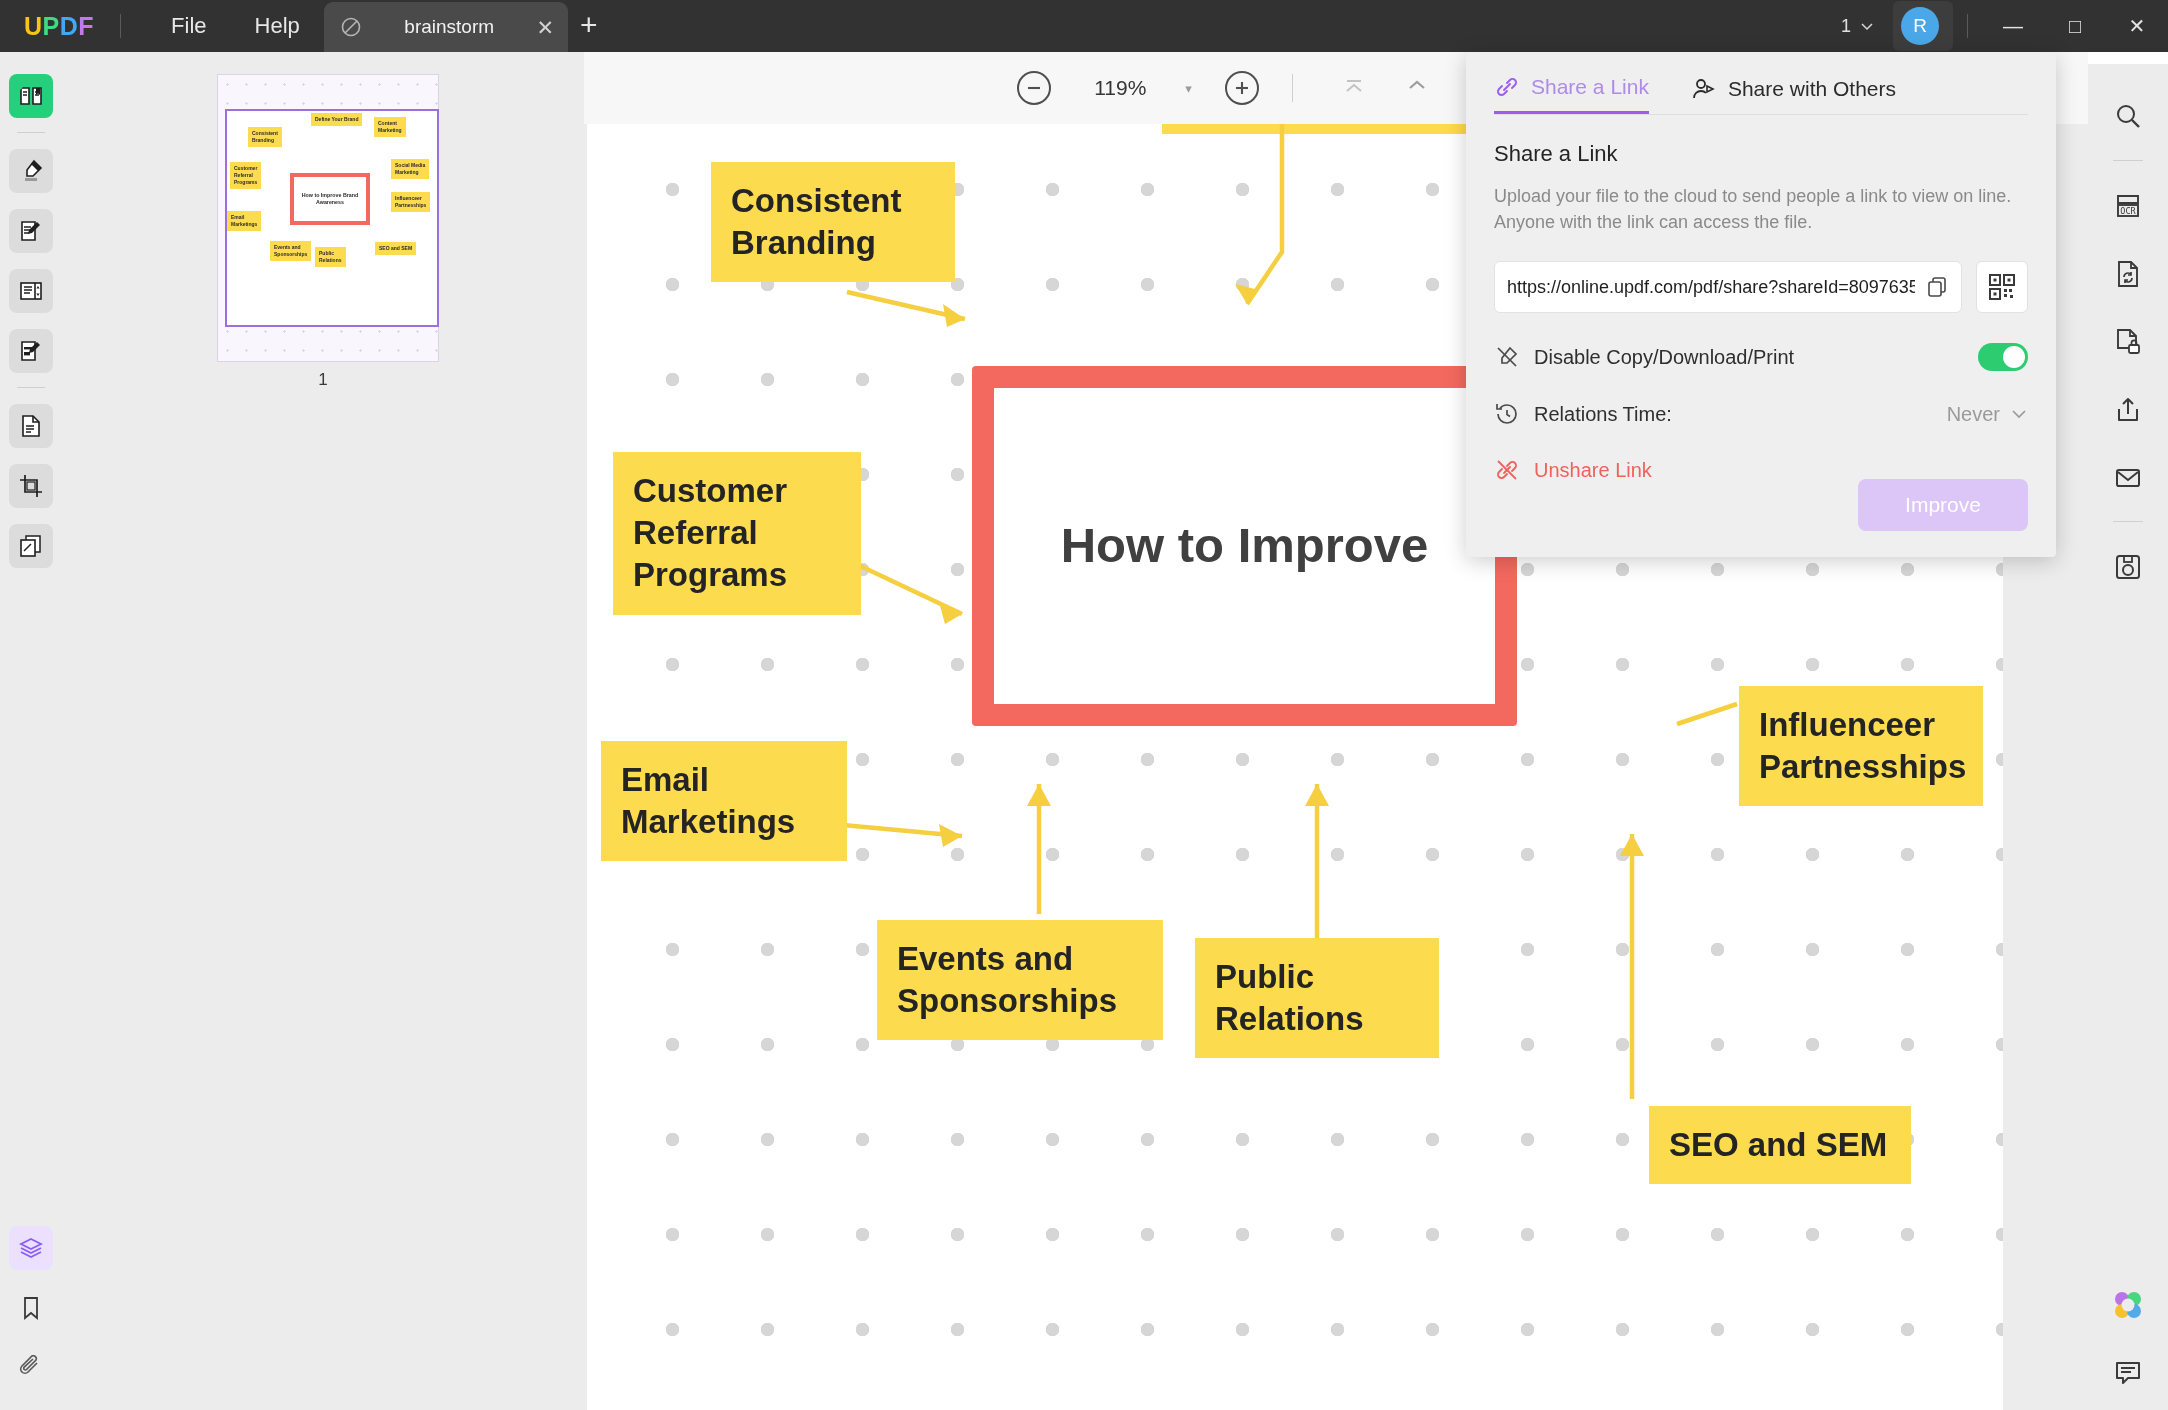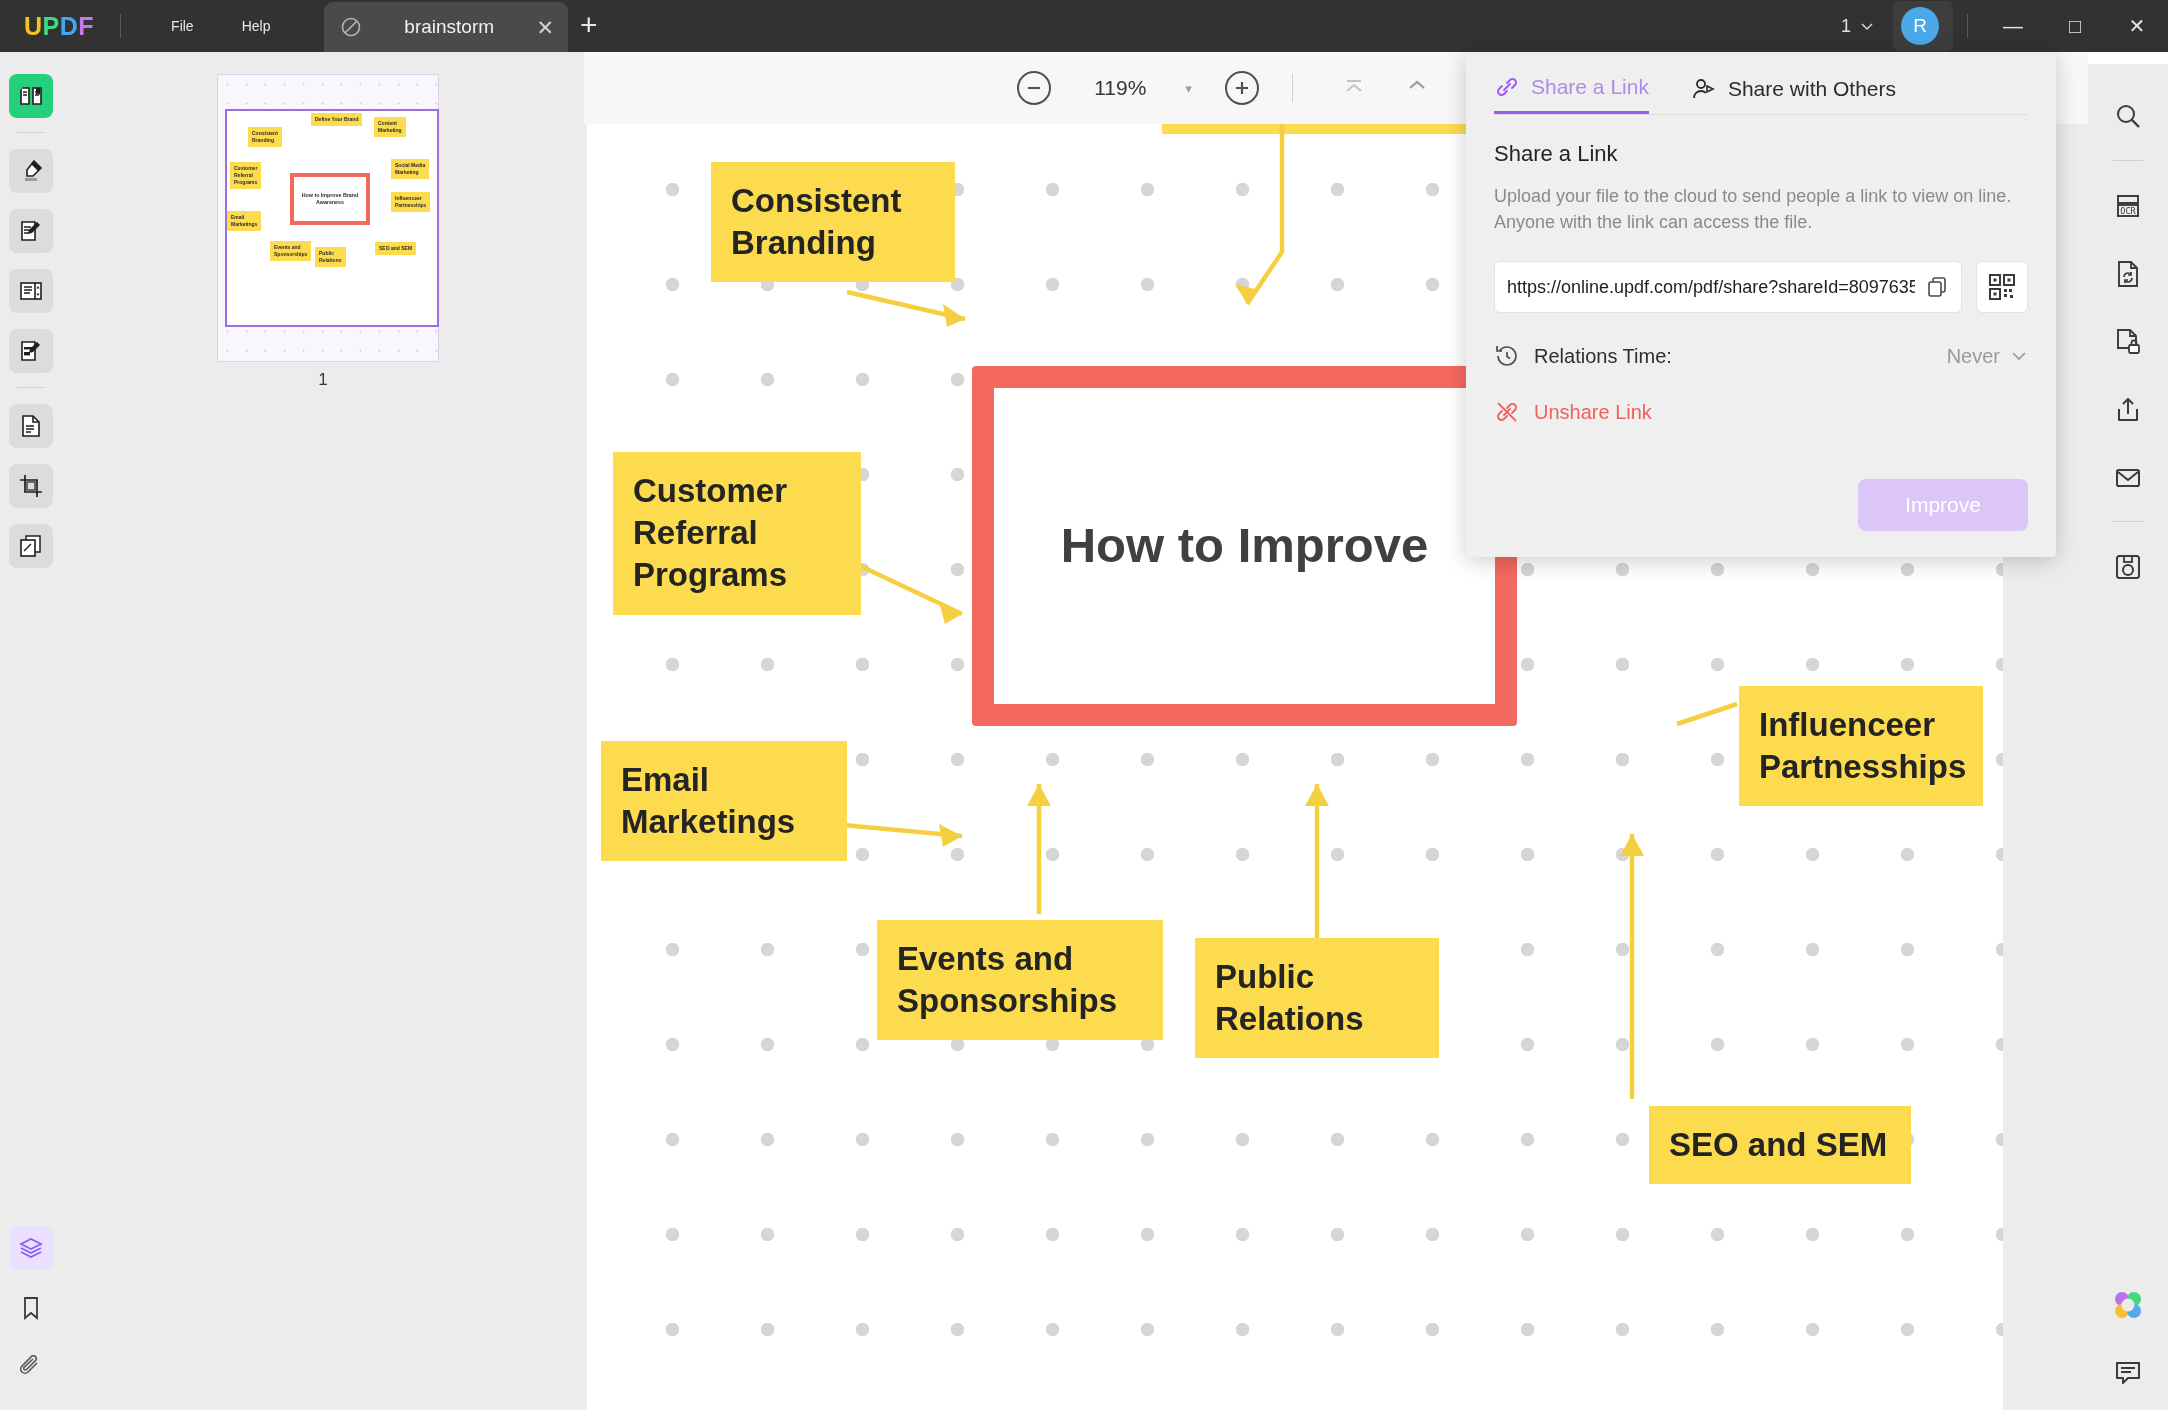--- a/index.html
+++ b/index.html
@@ -18,21 +18,21 @@
   .logo {
     margin-left: 24px; font-size: 25px; font-weight: bold; letter-spacing: .5px;
     display: flex;
   }
   .logo span:nth-child(1){ color:#f5c518; }
   .logo span:nth-child(2){ color:#3ddc84; }
   .logo span:nth-child(3){ color:#3fa9f5; }
   .logo span:nth-child(4){ color:#c478f0; }
   .vdiv { width:1px; height:24px; background:#5b5b5b; margin:0 26px; }
   .menu-item {
-    color:#e8e8e8; font-size:14px; padding:0 24px; line-height:52px; cursor:default;text-align:center;
+    color:#e8e8e8; font-size:22px; padding:0 24px; line-height:52px; cursor:default;text-align:center;
   }
   .tab {
     position:absolute; left:324px; top:2px; width:244px; height:50px;
     background:#4a4a4a; border-radius:9px 9px 0 0;
     display:flex; align-items:center;
   }
   .tab-ico { margin-left:16px; width:22px; height:22px; }
   .tab-title {
     flex:1; text-align:center; color:#f2f2f2; font-size:19px;
     white-space:nowrap; overflow:hidden;
@@ -455,20 +455,30 @@
           <rect x="3" y="17" width="10" height="10" fill="none" stroke="#3a3a3a" stroke-width="2"></rect>
           <rect x="6.5" y="20.5" width="3" height="3" fill="#3a3a3a"></rect>
           <rect x="17" y="17" width="3" height="3" fill="#3a3a3a"></rect>
           <rect x="22" y="17" width="3" height="3" fill="#3a3a3a"></rect>
           <rect x="17" y="22" width="3" height="3" fill="#3a3a3a"></rect>
           <rect x="23" y="23" width="3" height="3" fill="#3a3a3a"></rect>
         </svg>
       </div>
     </div>
 
+    <div class="sp-row">
+      <svg width="26" height="26" viewBox="0 0 26 26">
+        <path d="M16 4l6 6-9 9H8v-5z" fill="none" stroke="#4a4a4a" stroke-width="1.7"></path>
+        <line x1="4" y1="4" x2="22" y2="22" stroke="#4a4a4a" stroke-width="1.7"></line>
+      </svg>
+      <span class="txt">Disable Copy/Download/Print</span>
+      <div class="toggle">
+          <i></i>
+        </div>
+    </div>
 
     <div class="sp-row">
       <svg width="26" height="26" viewBox="0 0 26 26">
         <path d="M4 13a9 9 0 109-9c-3 0-5.6 1.5-7.2 3.8" fill="none" stroke="#4a4a4a" stroke-width="1.7"></path>
         <path d="M3 3v5h5" fill="none" stroke="#4a4a4a" stroke-width="1.7"></path>
         <path d="M13 9v4.5l3 2" fill="none" stroke="#4a4a4a" stroke-width="1.7"></path>
       </svg>
       <span class="txt">Relations Time:</span>
       <span class="sel">
         <span>Never</span>

